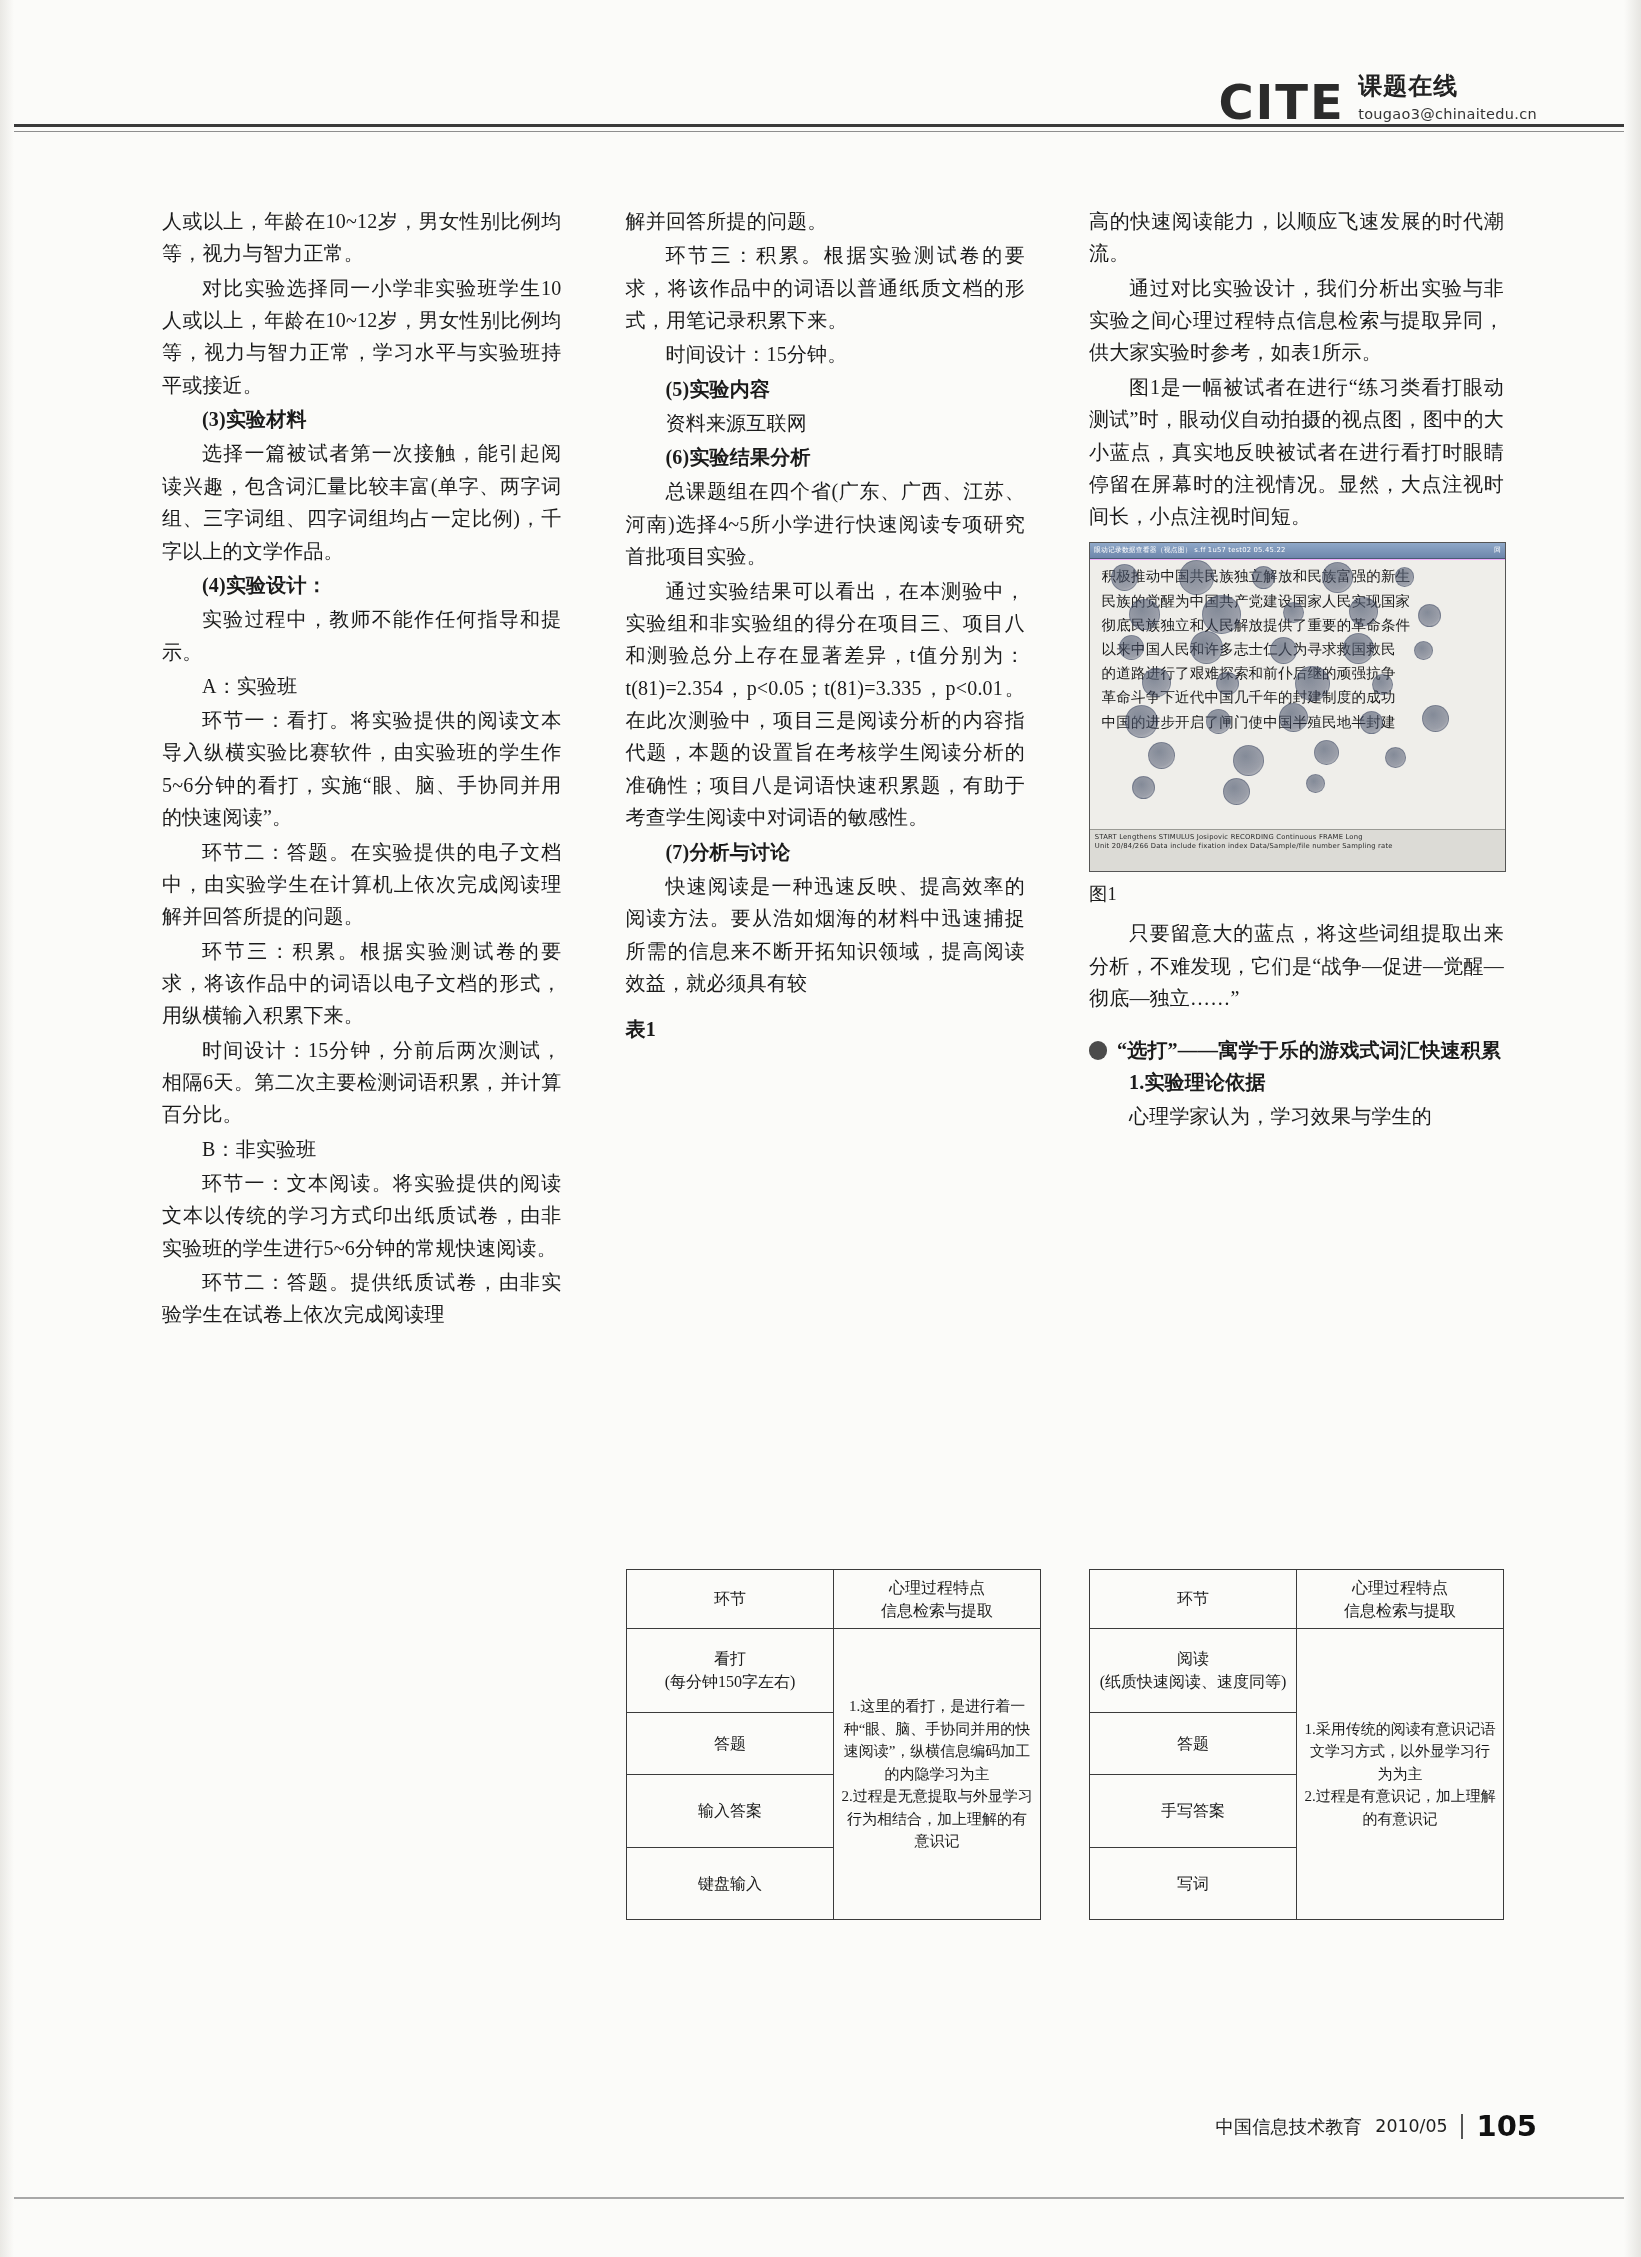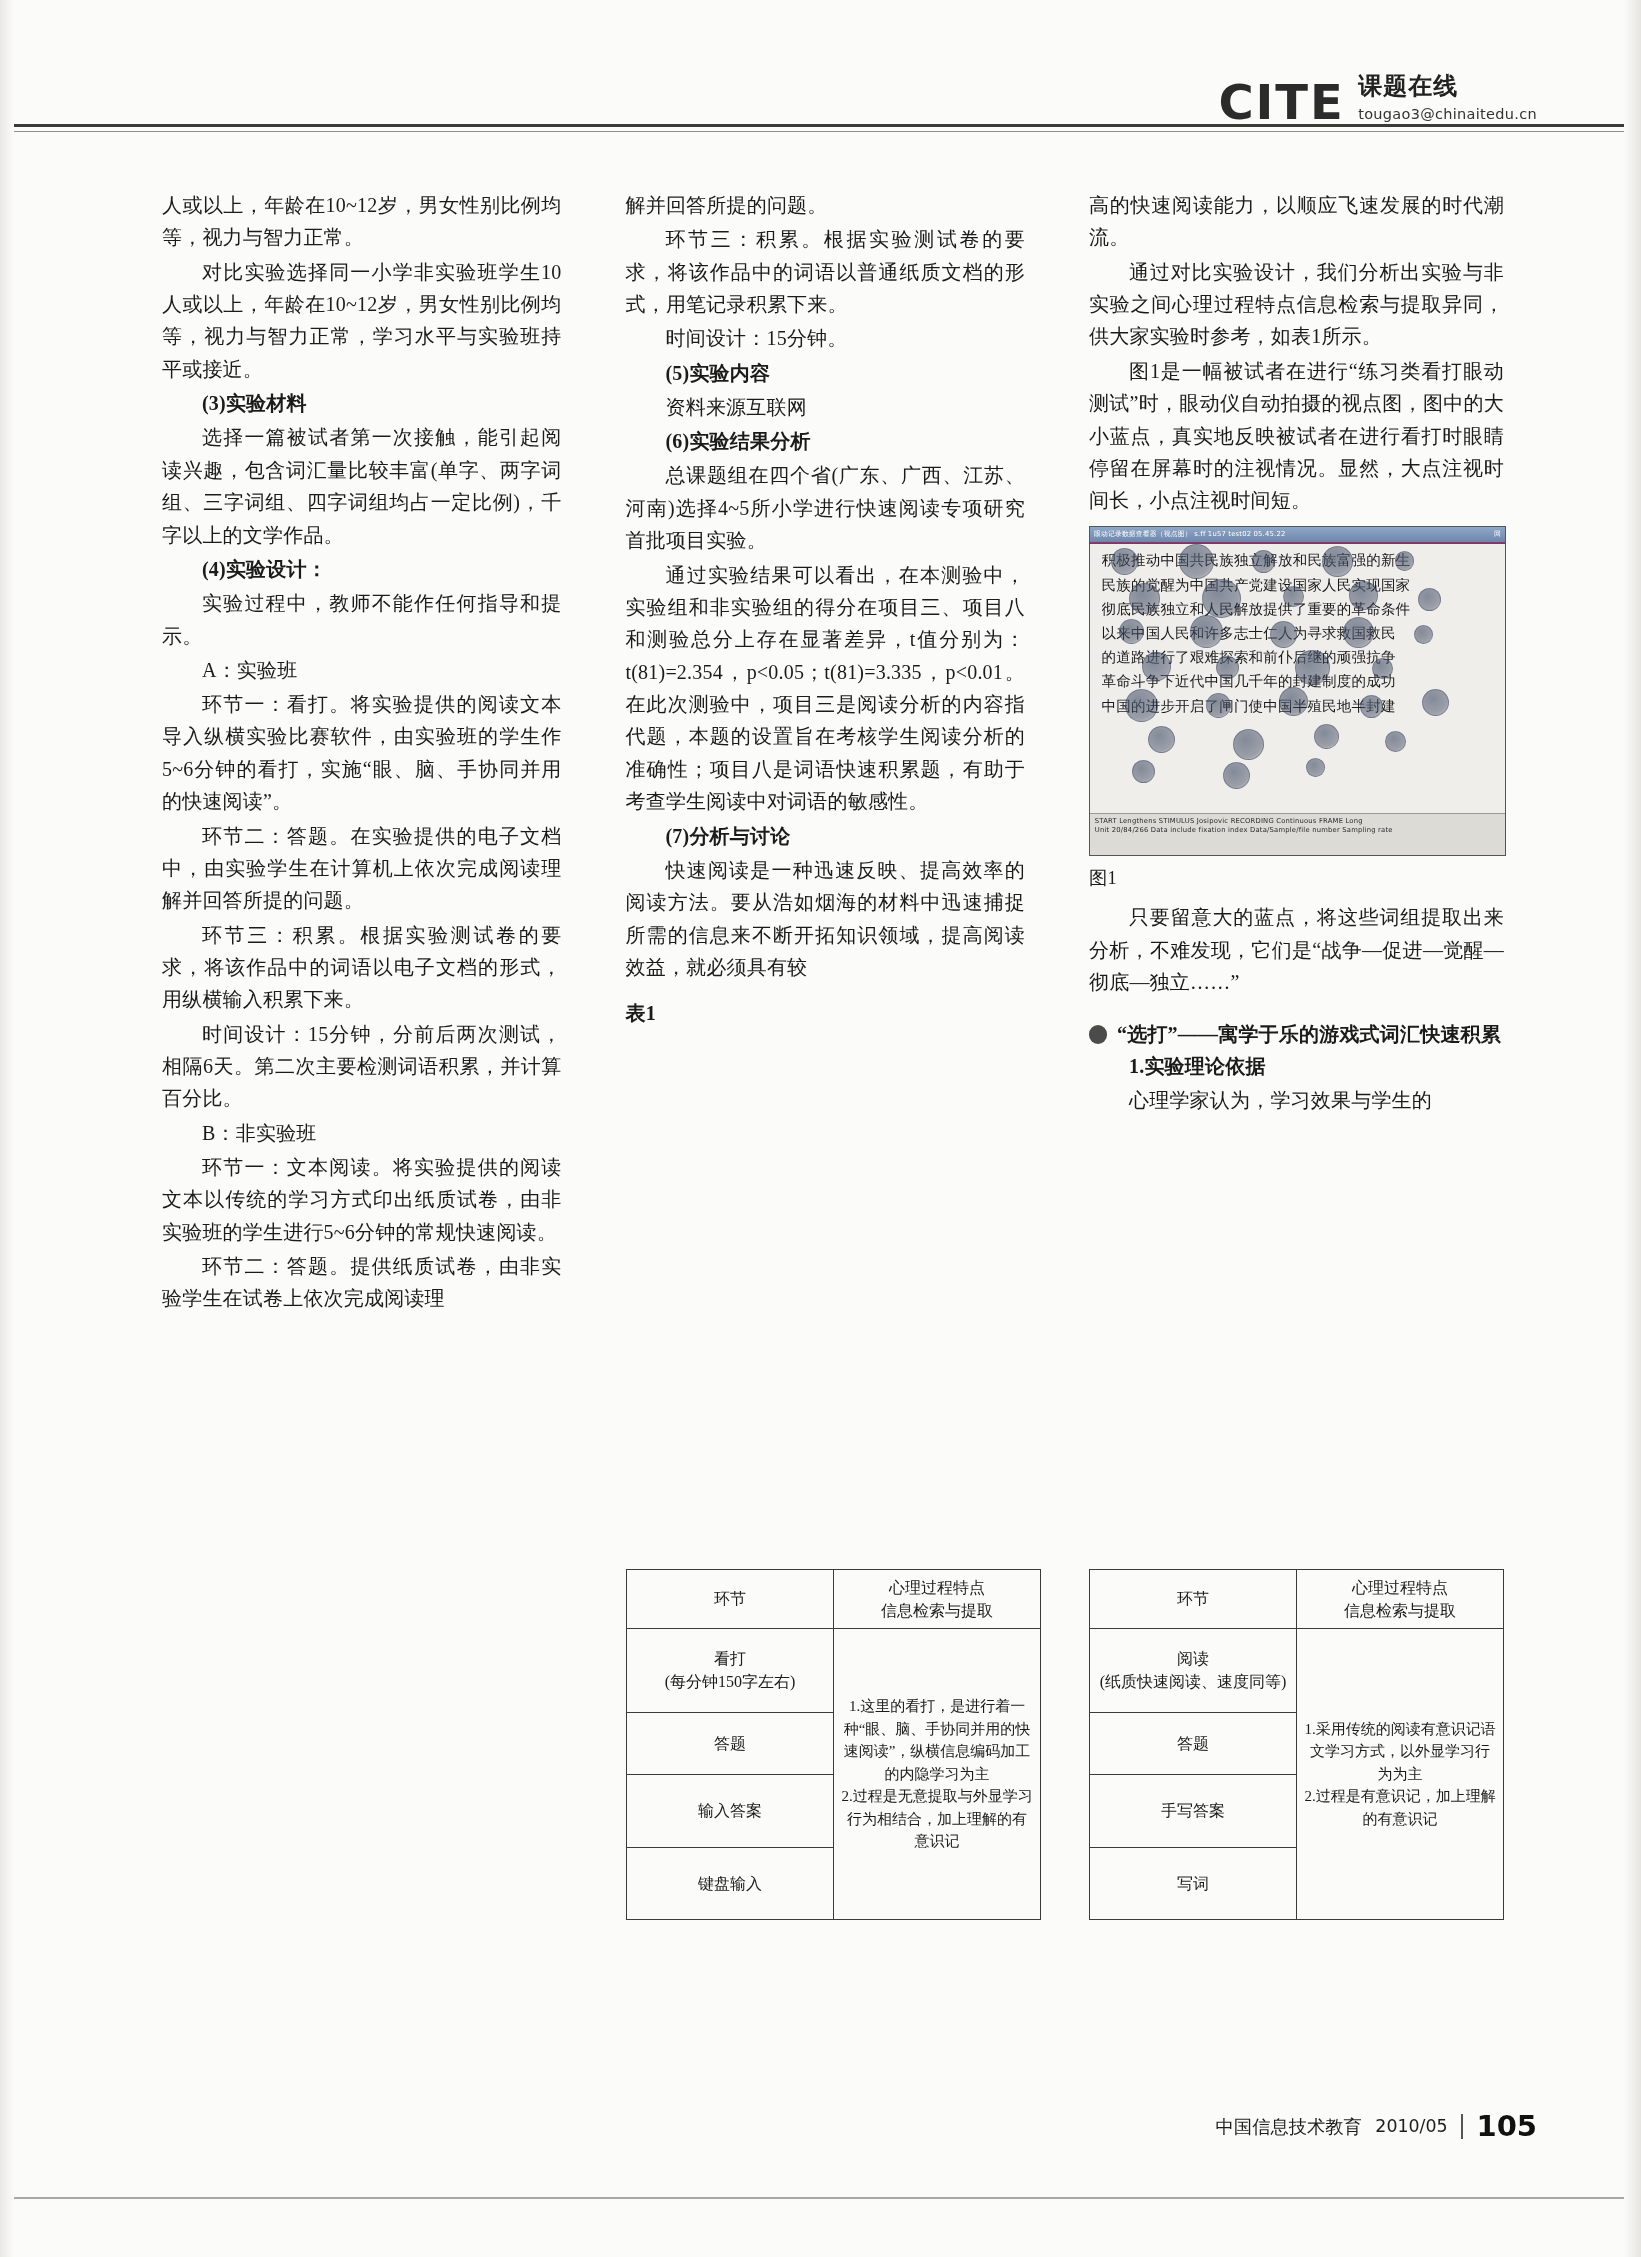--- a/index.html
+++ b/index.html
@@ -91,21 +91,21 @@
     right: 17.4px;
     top: 131px;
     height: 1px;
     background: #8e8e8e;
   }
 
   
   .cols {
     position: absolute;
     left: 162px;
-    top: 189px;
+    top: 205px;
     width: 1342px;
     display: flex;
     gap: 64px;
   }
   .col {
     width: 415px;
     font-size: 20px;
     line-height: 1.62;
     text-align: justify;
     color: #1b1b1b;
@@ -117,21 +117,21 @@
 
   
   .figure {
     margin-top: 9.7px;
     width: 415px;
   }
   .fig-img {
     width: 415px;
     height: 328px;
     border: 1px solid #555;
-    background: #be185d;
+    background: #f0abfc;
     position: relative;
     overflow: hidden;
   }
   .fig-titlebar {
     height: 15.4px;
     background: linear-gradient(to bottom,#8fa8c8,#6d86ab);
     border-bottom: 1px solid #4a5a74;
     font-family: "DejaVu Sans", sans-serif;
     font-size: 6.8px;
     color: #fff;

